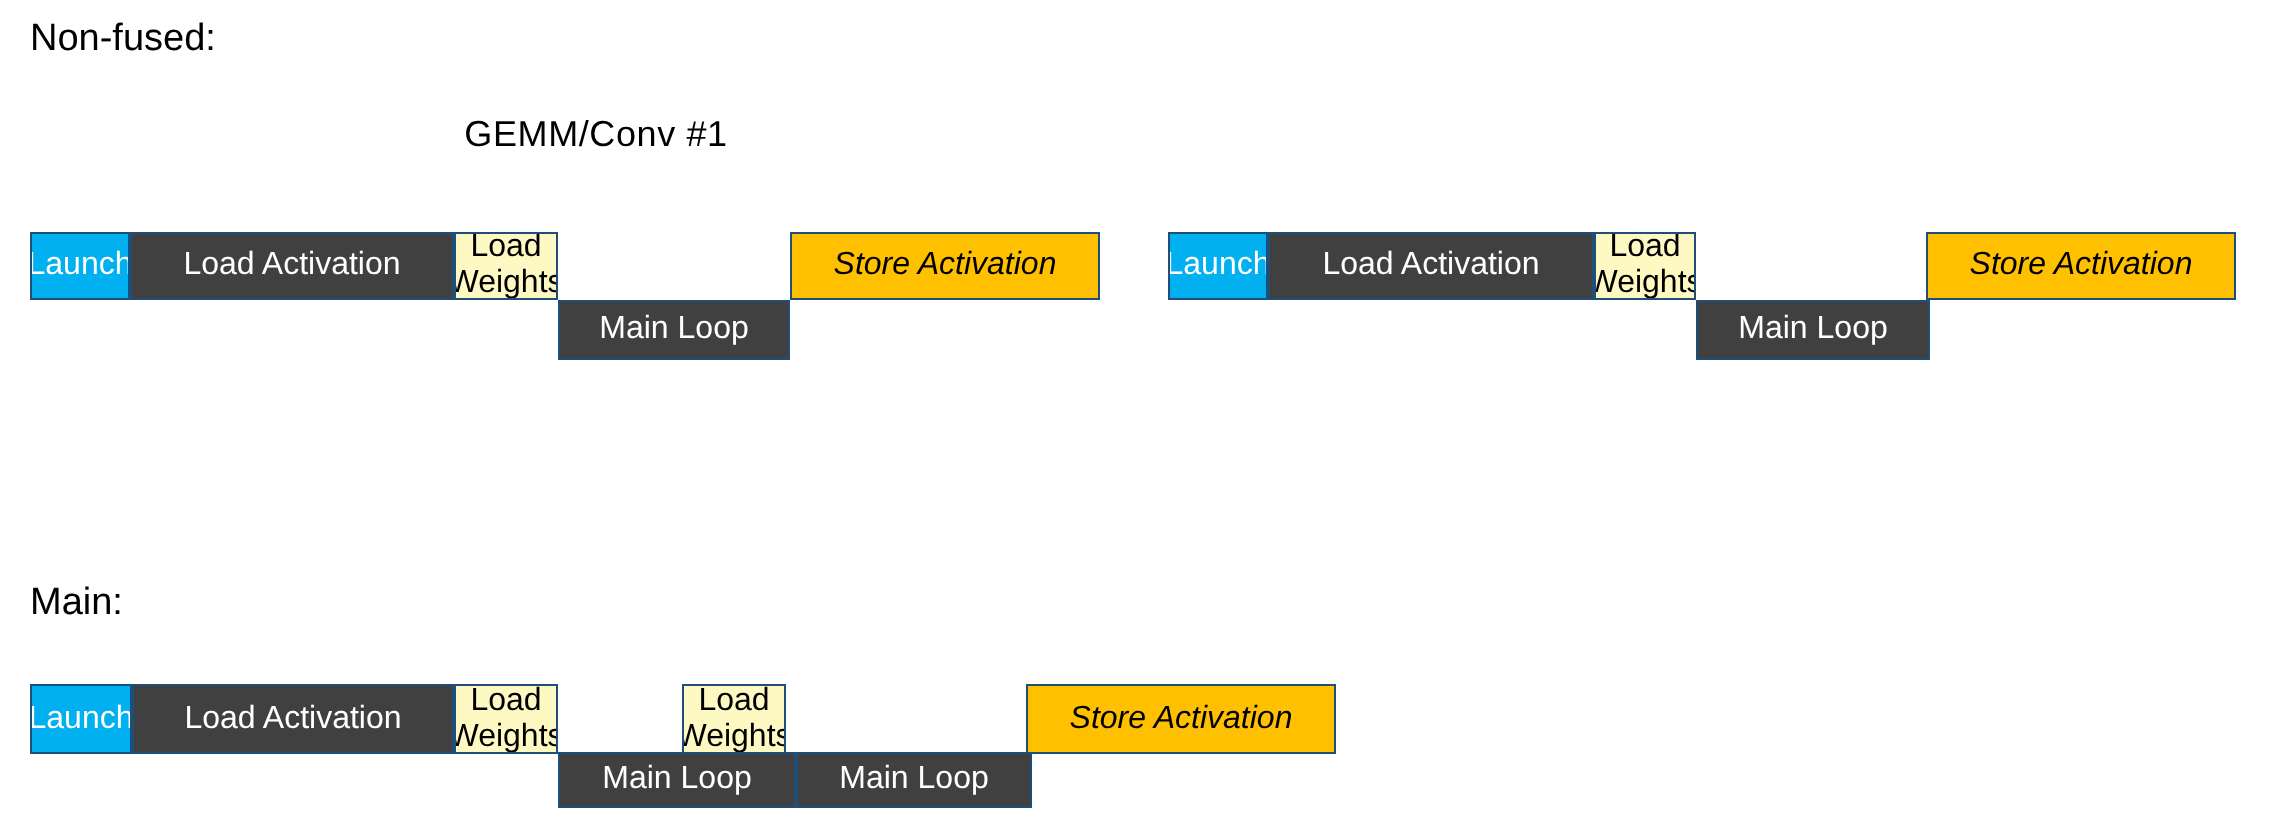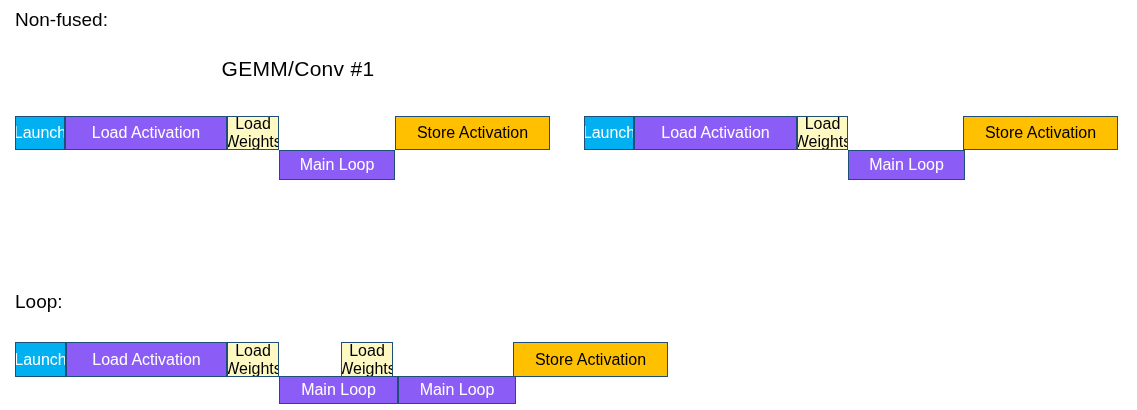--- a/index.html
+++ b/index.html
@@ -11,43 +11,43 @@
     overflow:hidden;
   }
   .section-label{
     position:absolute;
     font-size:19px;
     color:#000000;
     white-space:nowrap;
   }
   .kernel-title{
     position:absolute;
-    font-size:21px;
+    font-size:18px;
     color:#000000;
     white-space:nowrap;
     transform:translateX(-50%);
     letter-spacing:0.3px;
   }
   .block{
     position:absolute;
     box-sizing:border-box;
     border:1.5px solid #1F4E79;
     display:flex;
     align-items:center;
     justify-content:center;
     text-align:center;
     font-size:16px;
     line-height:1.12;
     white-space:normal;
     overflow:hidden;
   }
   .c-blue{background:#00B0F0;color:#ffffff;}
-  .c-purple{background:#8b5cf6;color:#ffffff;}
+  .c-purple{background:#404040;color:#ffffff;}
   .c-yellow{background:#fef9c3;color:#000000;}
-  .c-orange{background:#FFC000;color:#000000;}
+  .c-orange{background:#FFC000;color:#000000;font-style:italic;}
 </style>
 </head>
 <body>
 
 <div id="canvas">
 
   <div class="section-label" style="left:15px;top:9px;">Non-fused:</div>
 
   <div class="kernel-title" style="left:298px;top:57px;">GEMM/Conv #1</div>
 
@@ -77,21 +77,21 @@
   <div class="block c-yellow" style="left:797px;top:116px;width:51px;height:34px;">
     <span>Load Weights</span>
   </div>
   <div class="block c-purple" style="left:848px;top:150px;width:117px;height:30px;">
     <span>Main Loop</span>
   </div>
   <div class="block c-orange" style="left:963px;top:116px;width:155px;height:34px;">
     <span>Store Activation</span>
   </div>
 
-  <div class="section-label" style="left:15px;top:291px;">Loop:</div>
+  <div class="section-label" style="left:15px;top:291px;">Main:</div>
 
   <div class="block c-blue" style="left:15px;top:342px;width:51px;height:35px;">
     <span>Launch</span>
   </div>
   <div class="block c-purple" style="left:66px;top:342px;width:161px;height:35px;">
     <span>Load Activation</span>
   </div>
   <div class="block c-yellow" style="left:227px;top:342px;width:52px;height:35px;">
     <span>Load Weights</span>
   </div>

